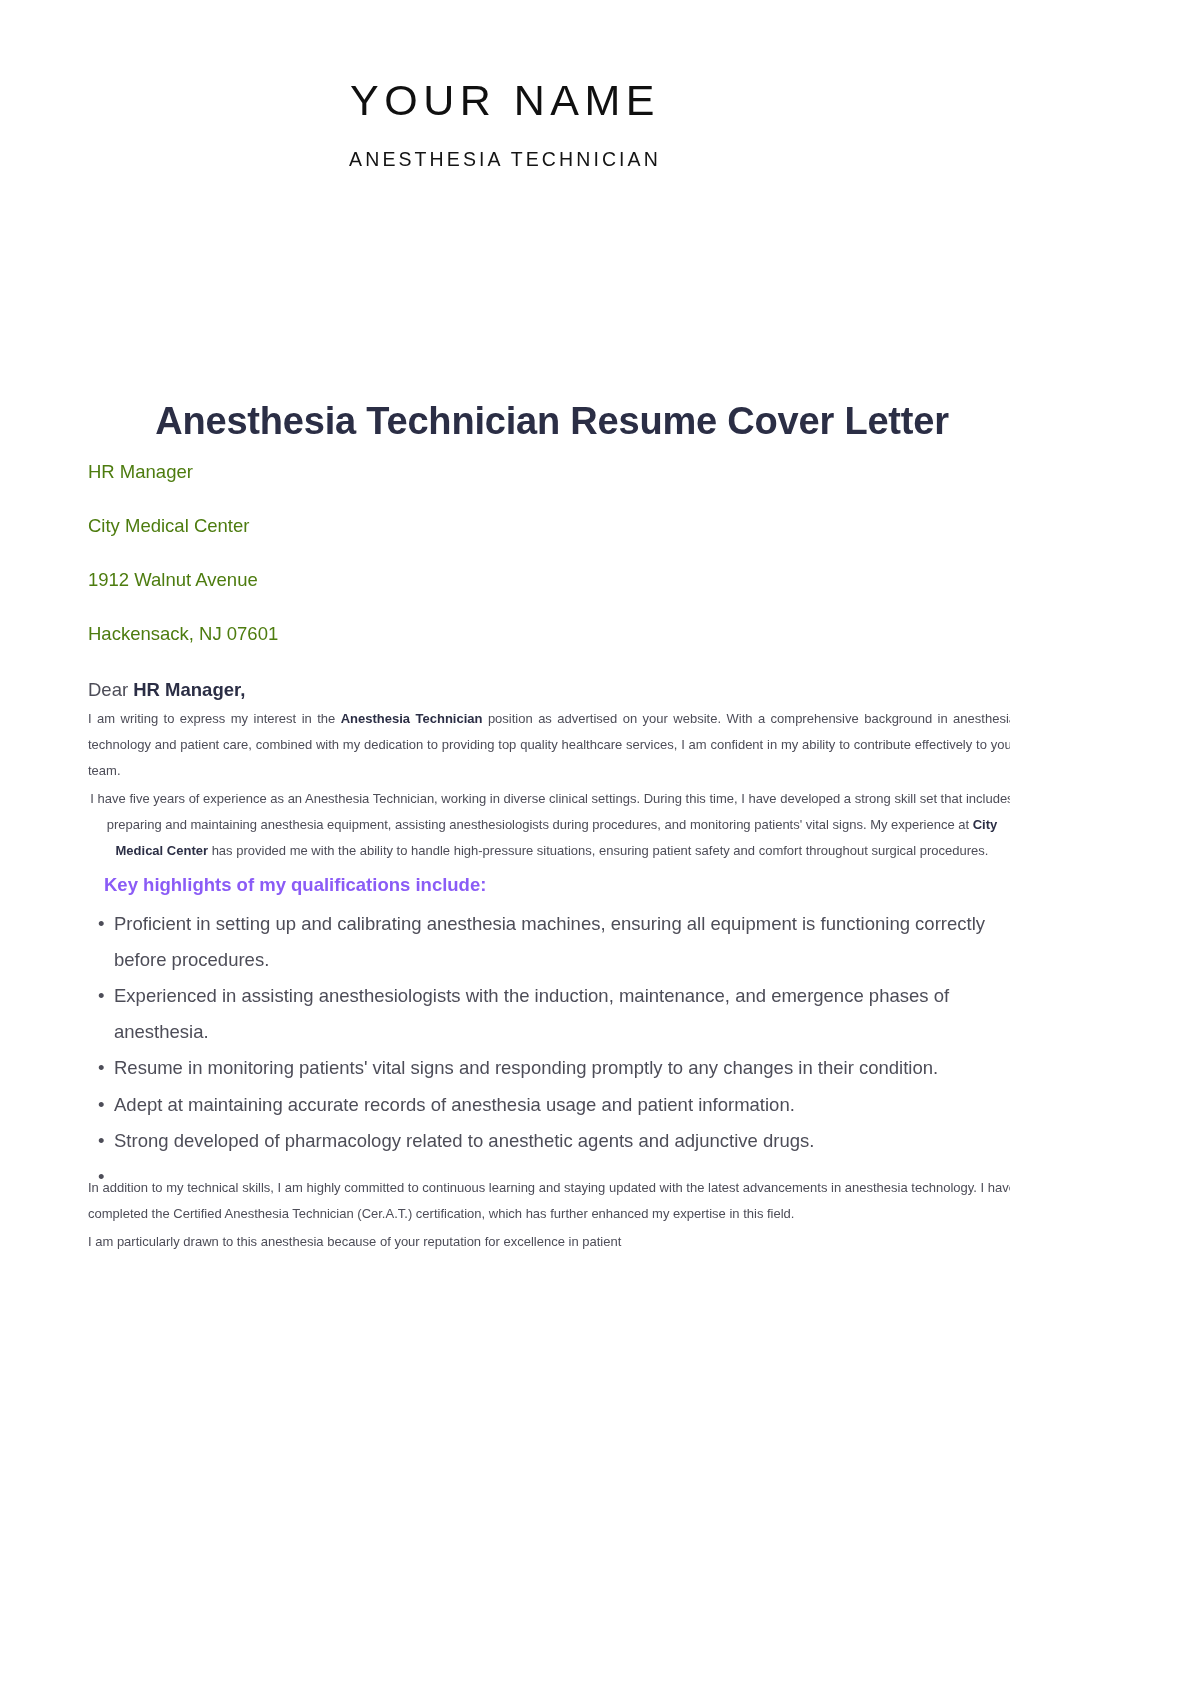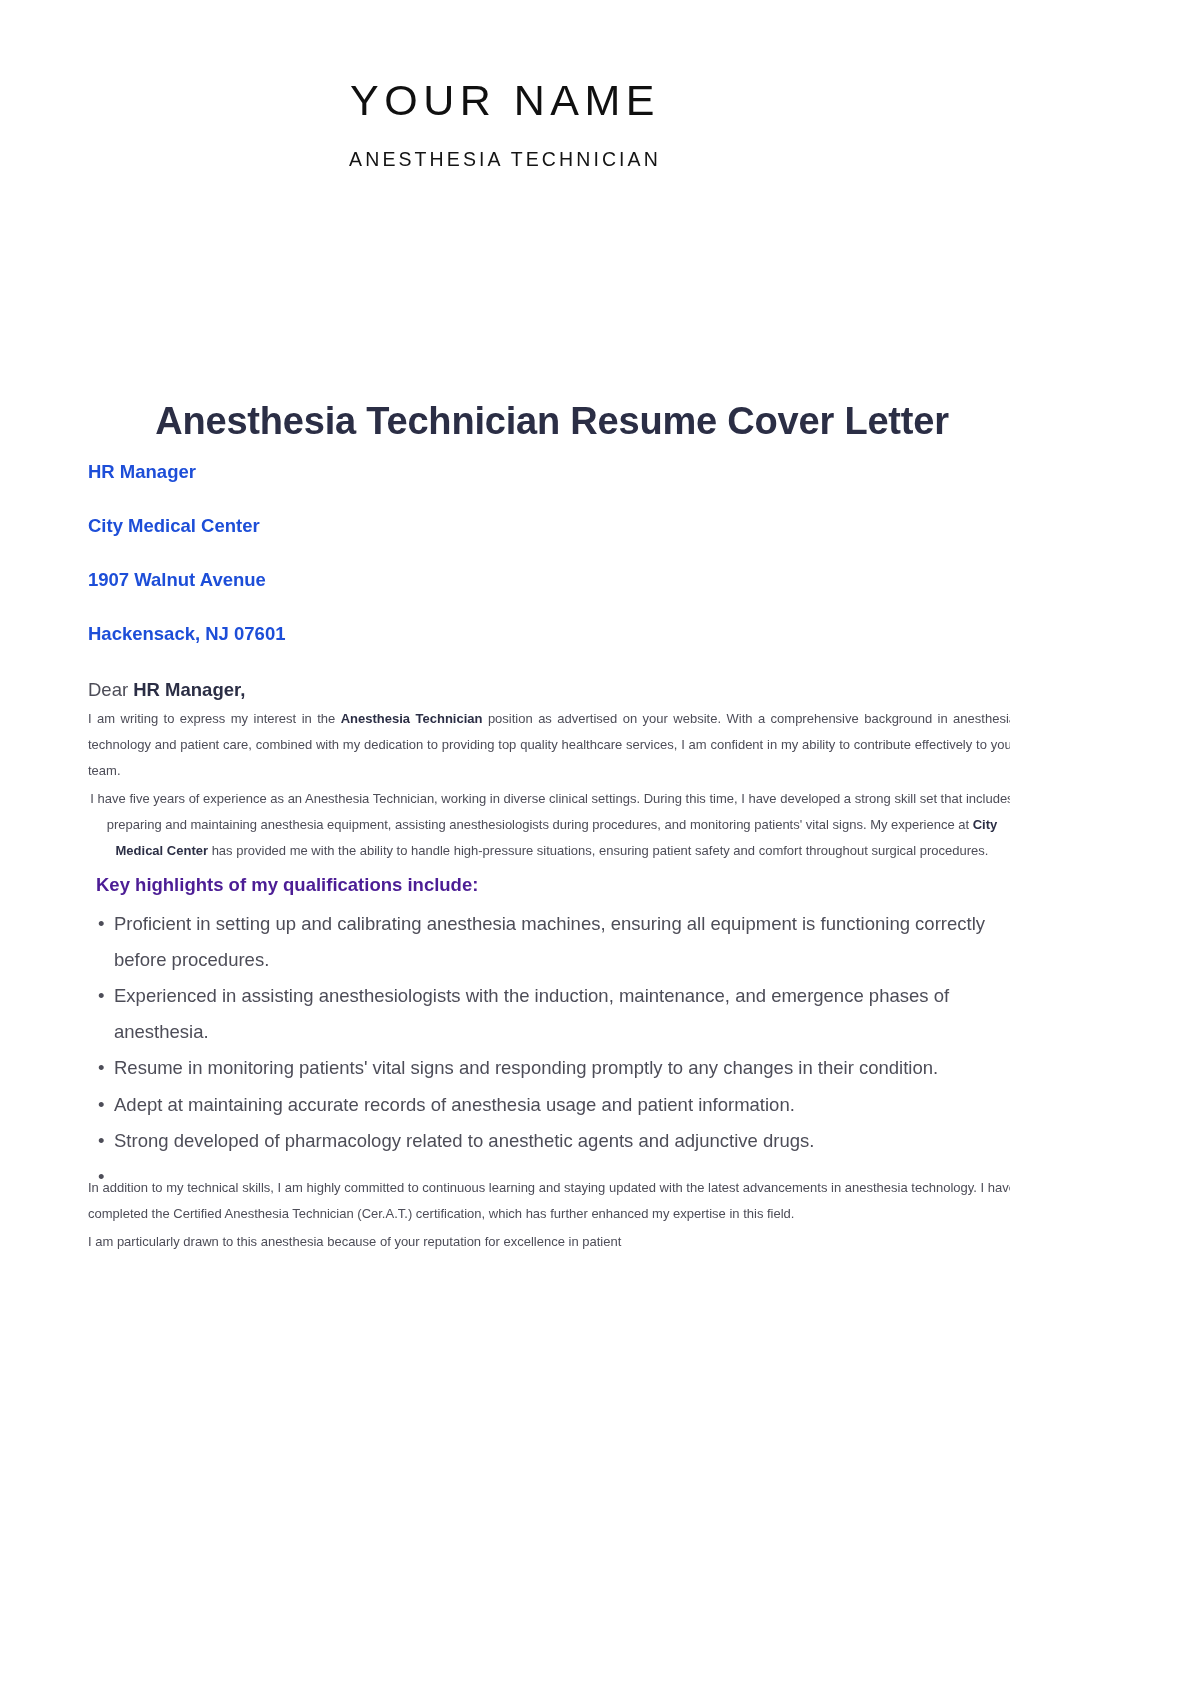--- a/index.html
+++ b/index.html
@@ -62,22 +62,22 @@
     color: #2b2e45;
     letter-spacing: -0.2px;
     line-height: 1.22;
     text-align: center;
     margin: 0 0 16px 0;
     white-space: nowrap;
   }
 
   .addr-line {
     font-size: 18.5px;
-    font-weight: 700;
-    color: #1d4ed8;
+    font-weight: 400;
+    color: #4d7c0f;
     line-height: 1.35;
     margin: 0 0 29px 0;
   }
 
   .salutation {
     font-size: 18.5px;
     font-weight: 400;
     color: #4d4d58;
     line-height: 1.5;
     margin: 0 0 2px 0;
@@ -91,23 +91,23 @@
     line-height: 2.0;
     margin: 0 0 2px 0;
   }
   .para.justify { text-align: justify; }
   .para.left { text-align: center; }
   .para b { font-weight: 700; color: #2b2e45; }
 
   .highlights-head {
     font-size: 18.5px;
     font-weight: 700;
-    color: #4c1d95;
+    color: #8b5cf6;
     line-height: 1.85;
-    margin: 4px 0 4px 8px;
+    margin: 4px 0 4px 16px;
   }
 
   .bullets {
     list-style: none;
     margin: 0 0 10px 0;
     padding: 0;
   }
   .bullets li {
     position: relative;
     padding-left: 26px;
@@ -138,21 +138,21 @@
     <div class="lh-name">YOUR NAME</div>
     <div class="lh-role">ANESTHESIA TECHNICIAN</div>
   </div>
 
   <div class="letter">
 
     <h1 class="doc-title">Anesthesia Technician Resume Cover Letter</h1>
 
     <div class="addr-line">HR Manager</div>
     <div class="addr-line">City Medical Center</div>
-    <div class="addr-line">1907 Walnut Avenue</div>
+    <div class="addr-line">1912 Walnut Avenue</div>
     <div class="addr-line">Hackensack, NJ 07601</div>
 
     <p class="salutation"><span>Dear </span><b>HR Manager,</b></p>
 
     <p class="para justify"><span>I am writing to express my interest in the </span><b>Anesthesia Technician</b><span> position as advertised on your website. With a comprehensive background in anesthesia technology and patient care, combined with my dedication to providing top quality healthcare services, I am confident in my ability to contribute effectively to your team.</span></p>
 
     <p class="para left"><span>I have five years of experience as an Anesthesia Technician, working in diverse clinical settings. During this time, I have developed a strong skill set that includes preparing and maintaining anesthesia equipment, assisting anesthesiologists during procedures, and monitoring patients' vital signs. My experience at </span><b>City Medical Center</b><span> has provided me with the ability to handle high-pressure situations, ensuring patient safety and comfort throughout surgical procedures.</span></p>
 
     <p class="highlights-head">Key highlights of my qualifications include:</p>
 

